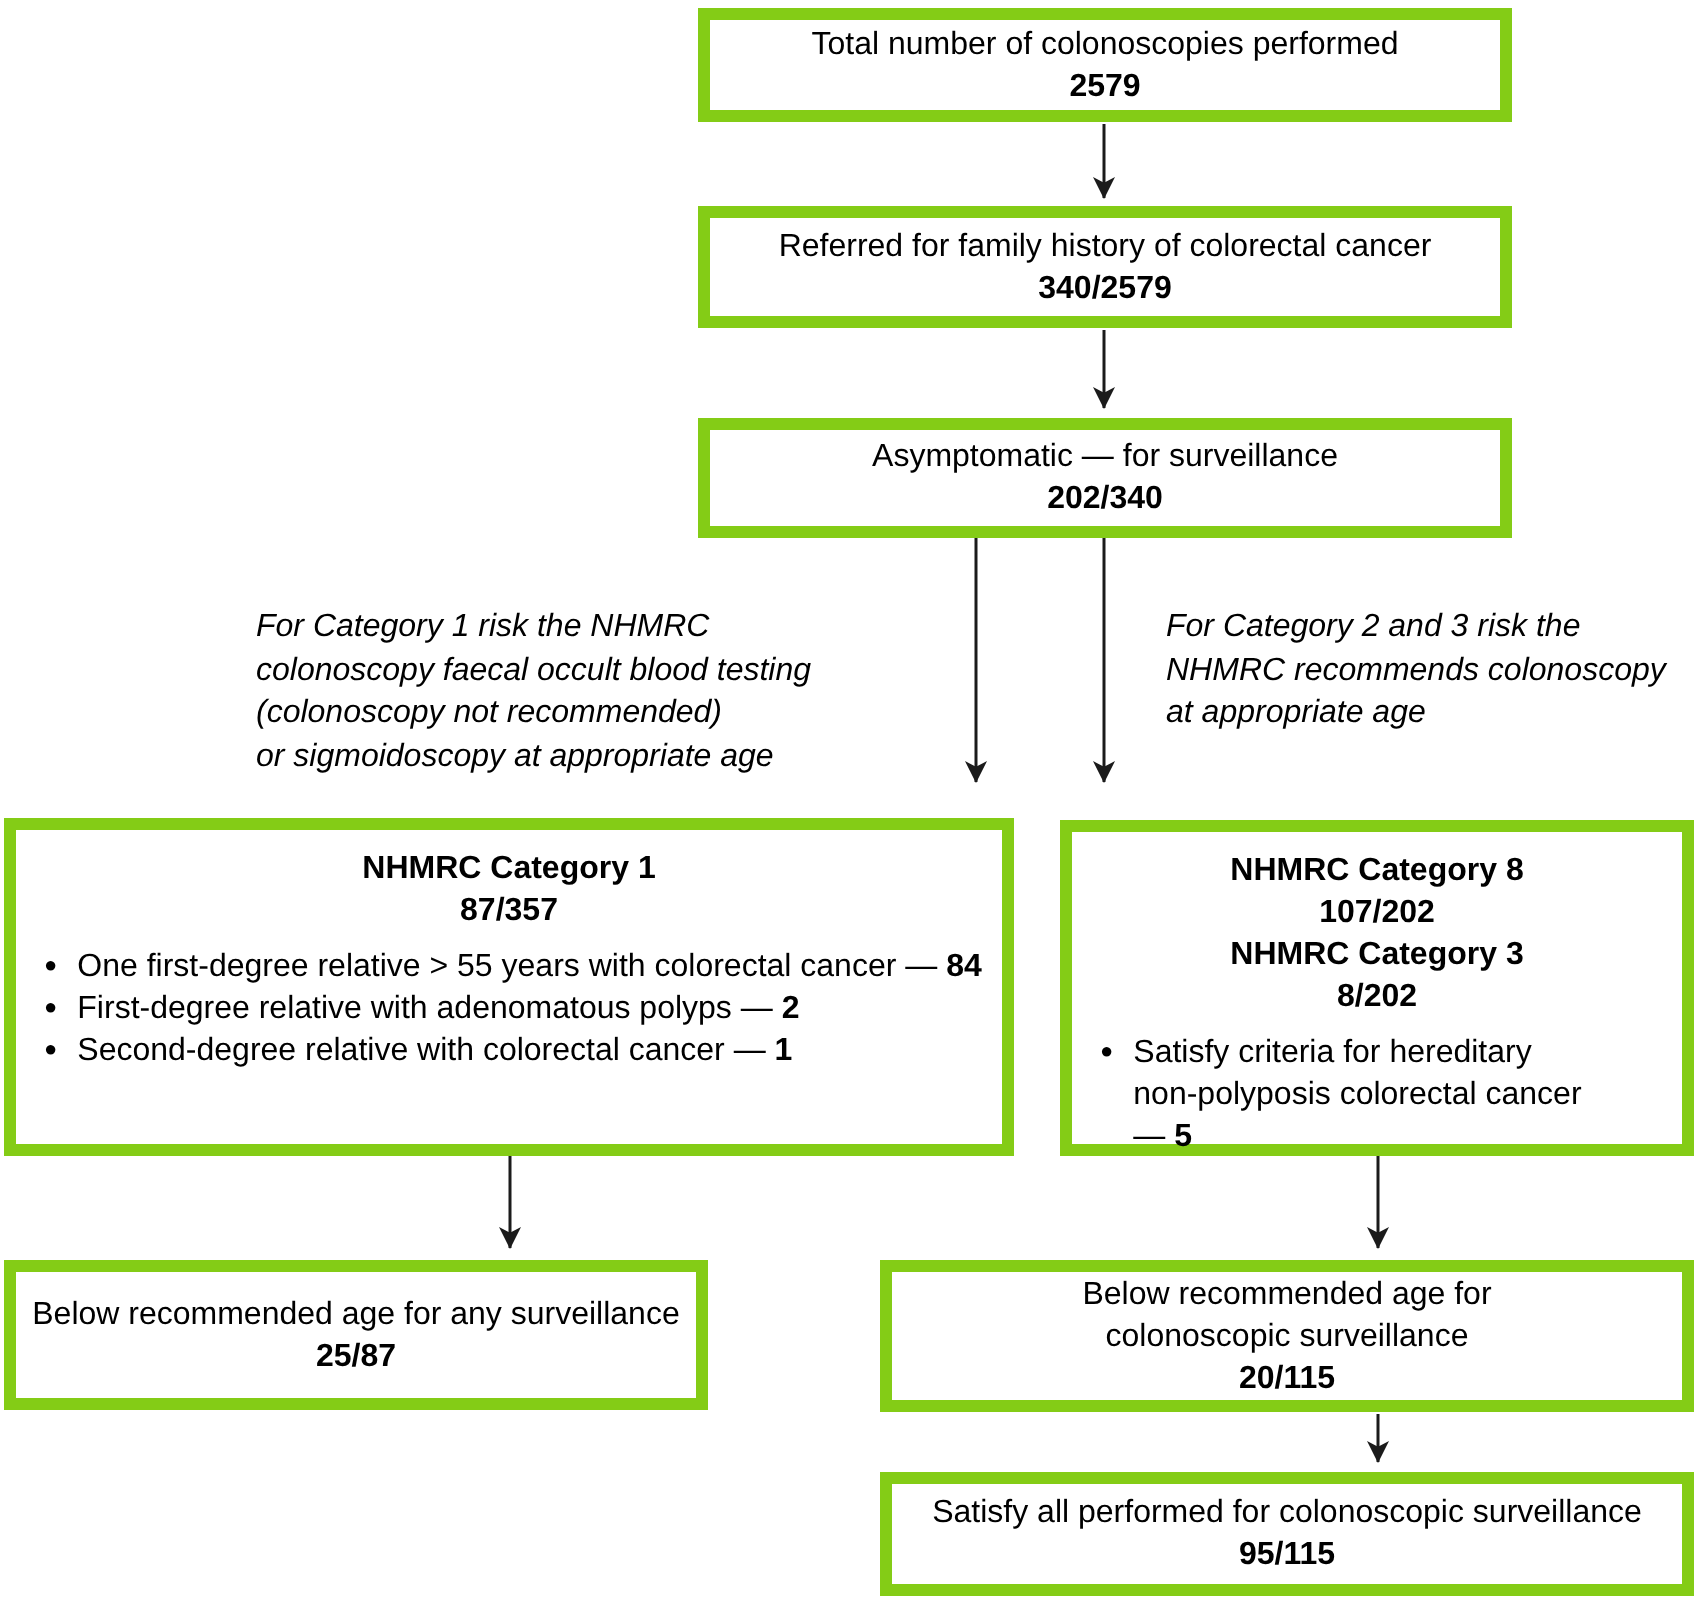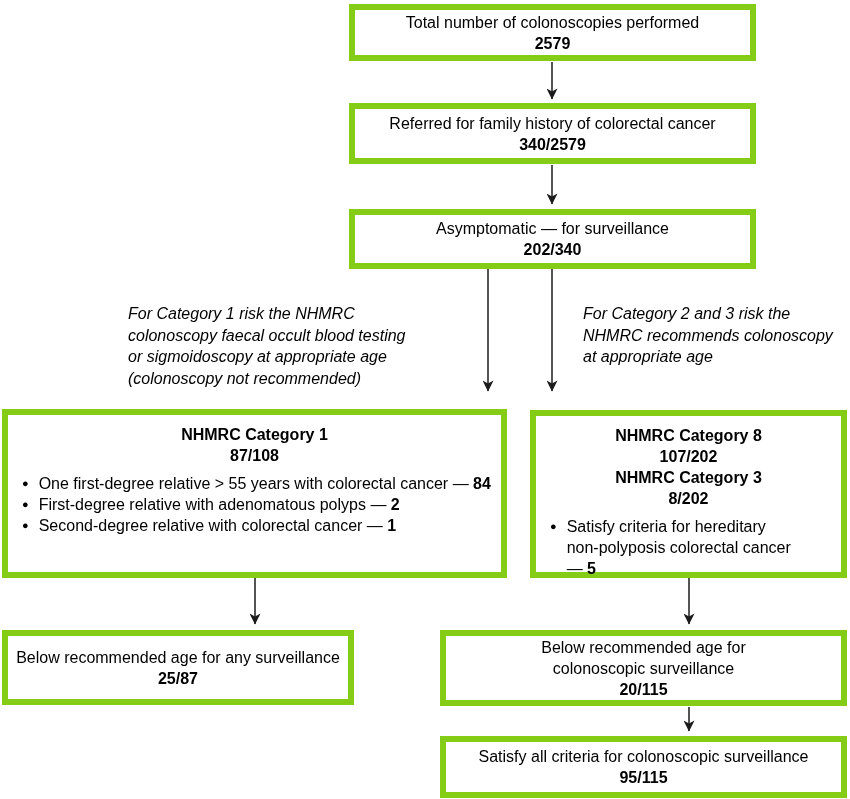--- a/index.html
+++ b/index.html
@@ -114,33 +114,33 @@
   </div>
 
   <div class="box" id="box-asymp">
     <div>Asymptomatic — for surveillance</div>
     <div class="val">202/340</div>
   </div>
 
   <div class="note" id="note-left">
     <div>For Category 1 risk the NHMRC</div>
     <div>colonoscopy faecal occult blood testing</div>
+    <div>(colonoscopy not recommended)</div>
     <div>or sigmoidoscopy at appropriate age</div>
-    <div>(colonoscopy not recommended)</div>
   </div>
 
   <div class="note" id="note-right">
     <div>For Category 2 and 3 risk the</div>
     <div>NHMRC recommends colonoscopy</div>
     <div>at appropriate age</div>
   </div>
 
   <div class="box cat" id="box-cat1">
     <div class="title-line">NHMRC Category 1</div>
-    <div class="title-line">87/108</div>
+    <div class="title-line">87/357</div>
     <ul class="bullets">
       <li>
         <span class="dot">●</span>
         <span><span>One first-degree relative &gt; 55 years with colorectal cancer — </span><span class="b">84</span></span>
       </li>
       <li>
         <span class="dot">●</span>
         <span><span>First-degree relative with adenomatous polyps — </span><span class="b">2</span></span>
       </li>
       <li>
@@ -167,17 +167,17 @@
     <div>Below recommended age for any surveillance</div>
     <div class="val">25/87</div>
   </div>
 
   <div class="box" id="box-below-col">
     <div class="narrow">Below recommended age for colonoscopic surveillance</div>
     <div class="val">20/115</div>
   </div>
 
   <div class="box" id="box-satisfy-all">
-    <div>Satisfy all criteria for colonoscopic surveillance</div>
+    <div>Satisfy all performed for colonoscopic surveillance</div>
     <div class="val">95/115</div>
   </div>
 
 </div>
 
 </body></html>

